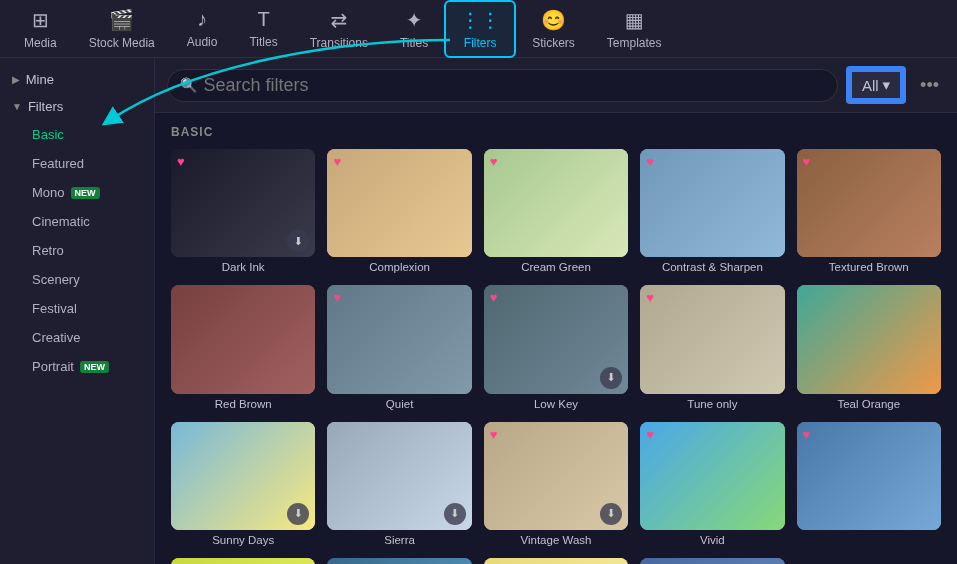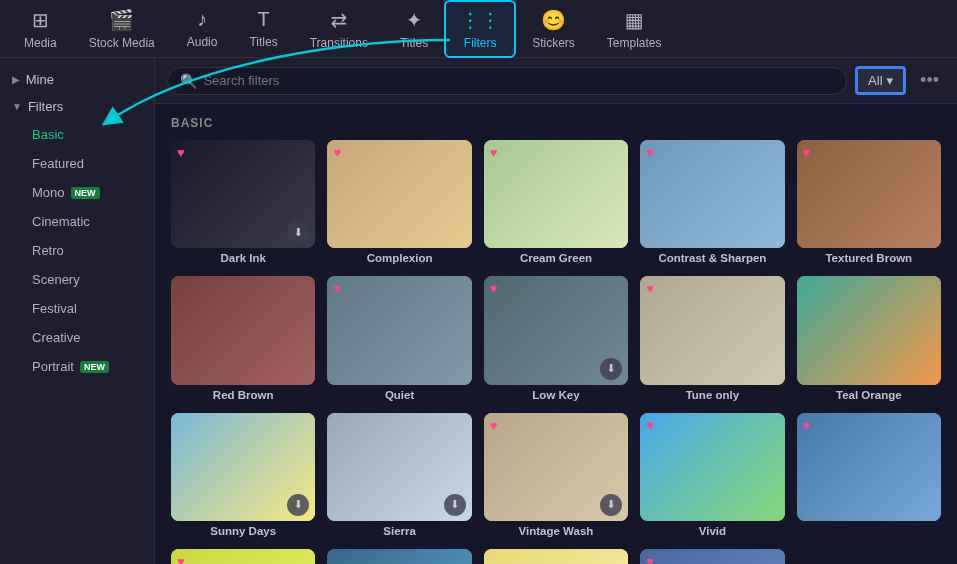--- a/index.html
+++ b/index.html
@@ -123,32 +123,32 @@
       border: 1px solid #333;
       border-radius: 20px;
       padding: 5px 12px;
       gap: 6px;
     }
     .search-input-wrap input {
       background: transparent;
       border: none;
       outline: none;
       color: #c0c0d0;
-      font-size: 13px;
+      font-size: 18px;
       flex: 1;
     }
     .search-icon { color: #888; font-size: 14px; }
     .filter-all {
       display: flex;
       align-items: center;
       background: #2a2a40;
-      border: 3px solid #3b82f6;
+      border: 6px solid #3b82f6;
       border-radius: 4px;
       padding: 4px 10px;
-      font-size: 13px;
+      font-size: 15px;
       color: #c0c0d0;
       cursor: pointer;
       gap: 4px;
     }
     .more-btn {
       cursor: pointer;
       color: #888;
       font-size: 18px;
       padding: 2px 6px;
     }
@@ -206,21 +206,20 @@
       align-items: center;
       justify-content: center;
       font-size: 11px;
       color: #ccc;
       z-index: 2;
     }
     .filter-name {
       font-size: 11.5px;
       color: #c0c0d0;
       text-align: center;
-      font-weight: bold;
     }
 
     
     .thumb-dark-ink { background: linear-gradient(135deg, #1a1a2a 0%, #3a3a4a 100%); }
     .thumb-complexion { background: linear-gradient(135deg, #c8a87a 0%, #e8c890 100%); }
     .thumb-cream-green { background: linear-gradient(135deg, #a8c890 0%, #d8e8b8 100%); }
     .thumb-contrast-sharpen { background: linear-gradient(135deg, #7098b8 0%, #90b8d8 100%); }
     .thumb-textured-brown { background: linear-gradient(135deg, #8a6040 0%, #b88060 100%); }
     .thumb-primordial { background: linear-gradient(135deg, #405878 0%, #6080a0 100%); }
     .thumb-red-brown { background: linear-gradient(135deg, #784040 0%, #a06060 100%); }

